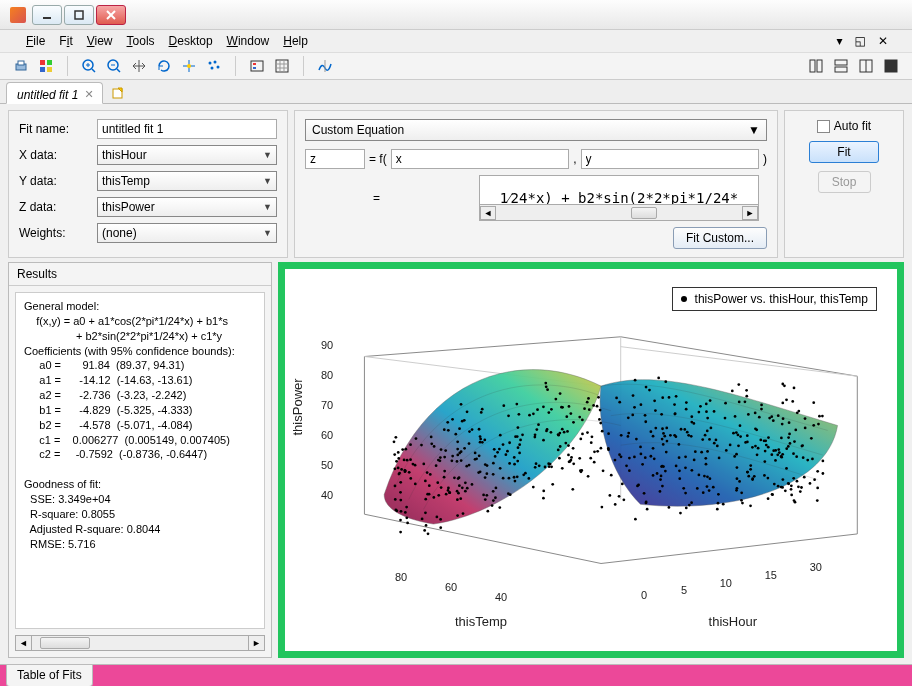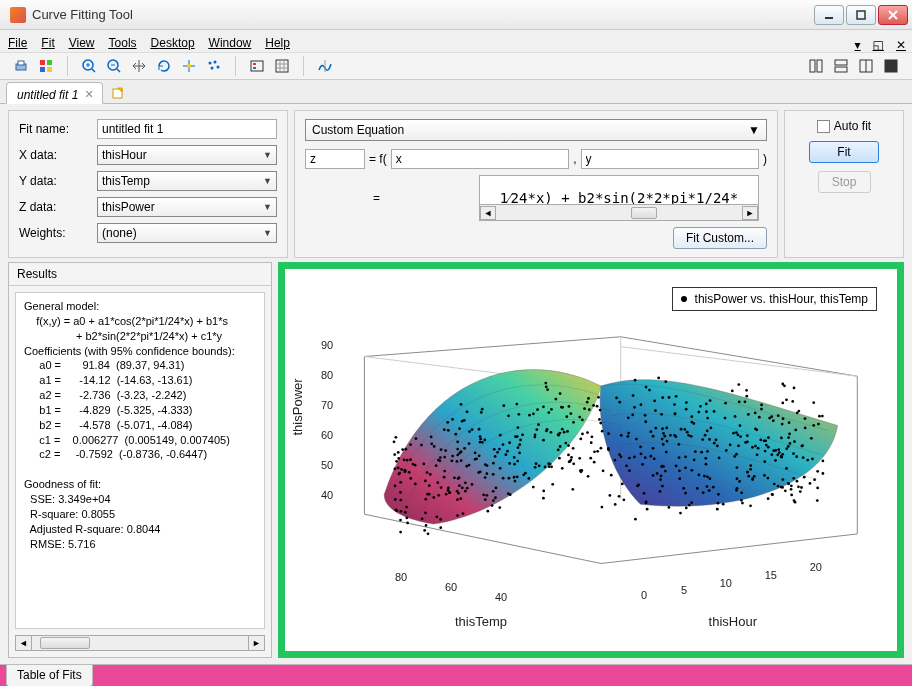--- a/index.html
+++ b/index.html
@@ -6,21 +6,21 @@
 body { background: #f0f0f0; width: 912px; height: 686px; overflow: hidden; }
 
 .titlebar { height: 30px; background: linear-gradient(#fdfdfd,#e8e8e8); border-bottom: 1px solid #ccc; display: flex; align-items: center; padding: 0 4px; }
 .titlebar .app-icon { width: 16px; height: 16px; margin: 0 6px; background: linear-gradient(135deg,#f58020,#d9534f); border-radius: 2px; }
 .titlebar .title { flex: 1; font-size: 13px; color: #333; }
 .win-btns { display: flex; gap: 2px; }
 .win-btn { width: 30px; height: 20px; border: 1px solid #9aa; background: linear-gradient(#fafdff,#dbe9f4); border-radius: 3px; display: flex; align-items: center; justify-content: center; font-size: 11px; color: #333; }
 .win-btn.close { background: linear-gradient(#f7a6a6,#e05b4f); border-color:#b24; color:#611; }
 .win-btn.close svg { stroke:#fff; }
 
-.menubar { height: 22px; background: #f0f0f0; display: flex; align-items: flex-end; padding: 0 2px; gap: 2px; text-decoration: underline; }
+.menubar { height: 22px; background: #f0f0f0; display: flex; align-items: center; padding: 0 20px; gap: 2px; }
 .menubar .menu-item { padding: 2px 6px; cursor: default; }
 .menubar .menu-item u { text-decoration: underline; }
 .mdi-btns { margin-left: auto; display: flex; gap: 4px; font-size: 11px; }
 .mdi-btns span { padding: 0 4px; cursor: default; }
 
 .toolbar { height: 28px; background: #f4f4f4; border-top:1px solid #ddd; border-bottom: 1px solid #ccc; display: flex; align-items: center; padding: 0 6px; gap: 4px; }
 .tb-group { display:flex; gap:3px; align-items:center; padding:0 4px; }
 .tb-sep { width:1px; height:20px; background:#ccc; margin:0 2px;}
 .tb-btn { width: 22px; height: 22px; border: 1px solid transparent; border-radius: 2px; display:flex; align-items:center; justify-content:center; background:transparent;}
 .tb-btn svg { display:block; }
@@ -88,21 +88,20 @@
 .bottom-tabs { height:24px; border-top:1px solid #bbb; background:#ec4899; display:flex; align-items:flex-start; padding:0 6px;}
 .bottom-tab { height:22px; padding:3px 10px; border:1px solid #bbb; border-top:none; background:#f4f4f4; border-radius:0 0 4px 4px;}
 
 svg.surface { width:100%; height:100%;}
 </style>
 </head>
 <body>
 
 <div class="titlebar">
   <div class="app-icon"></div>
-  <div class="title">Curve Fitting Tool</div>
   <div class="win-btns">
     <div class="win-btn">
         <svg width="10" height="10">
           <line x1="1" y1="8" x2="9" y2="8" stroke="#333" stroke-width="2"></line>
         </svg>
       </div>
     <div class="win-btn">
         <svg width="10" height="10">
           <rect x="1" y="1" width="8" height="8" fill="none" stroke="#333" stroke-width="1.5"></rect>
         </svg>
@@ -968,21 +967,21 @@
         <div class="tick" style="left:-4px; top:160px">50</div>
         <div class="tick" style="left:-4px; top:130px">60</div>
         <div class="tick" style="left:-4px; top:100px">70</div>
         <div class="tick" style="left:-4px; top:70px">80</div>
         <div class="tick" style="left:-4px; top:40px">90</div>
         
         <div class="tick" style="right:230px; bottom:20px">0</div>
         <div class="tick" style="right:190px; bottom:25px">5</div>
         <div class="tick" style="right:145px; bottom:32px">10</div>
         <div class="tick" style="right:100px; bottom:40px">15</div>
-        <div class="tick" style="right:55px;  bottom:48px">20</div>
+        <div class="tick" style="right:55px;  bottom:48px">30</div>
         
         <div class="tick" style="left:70px;  bottom:38px">80</div>
         <div class="tick" style="left:120px; bottom:28px">60</div>
         <div class="tick" style="left:170px; bottom:18px">40</div>
 
         <div class="axis-label z-label">thisPower</div>
         <div class="axis-label x-label">thisHour</div>
         <div class="axis-label y-label">thisTemp</div>
       </div>
     </div>

